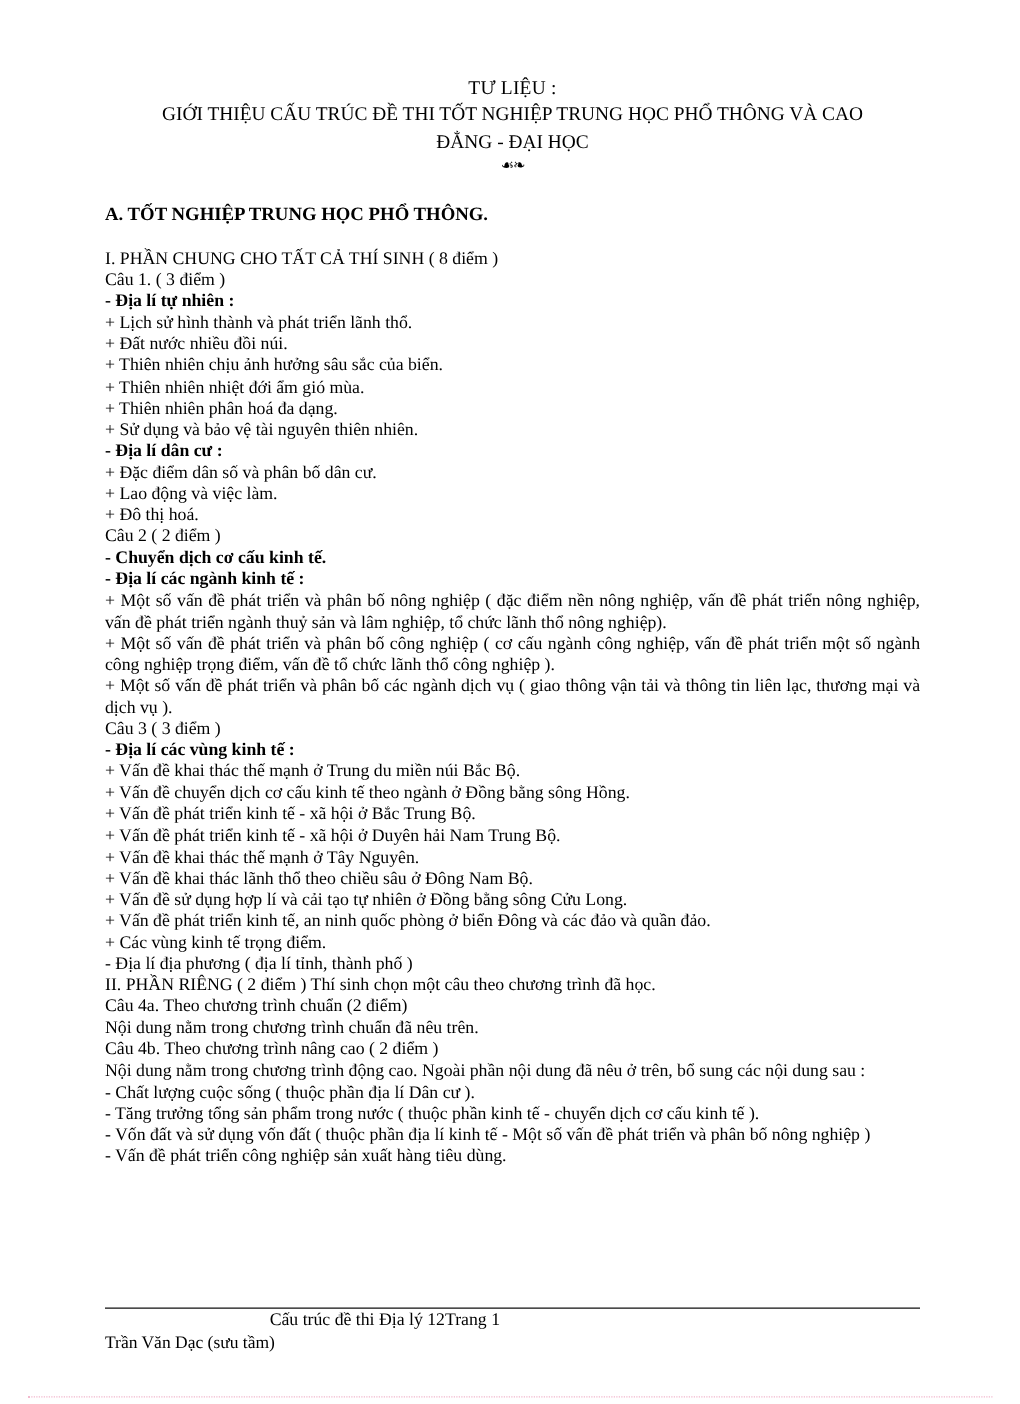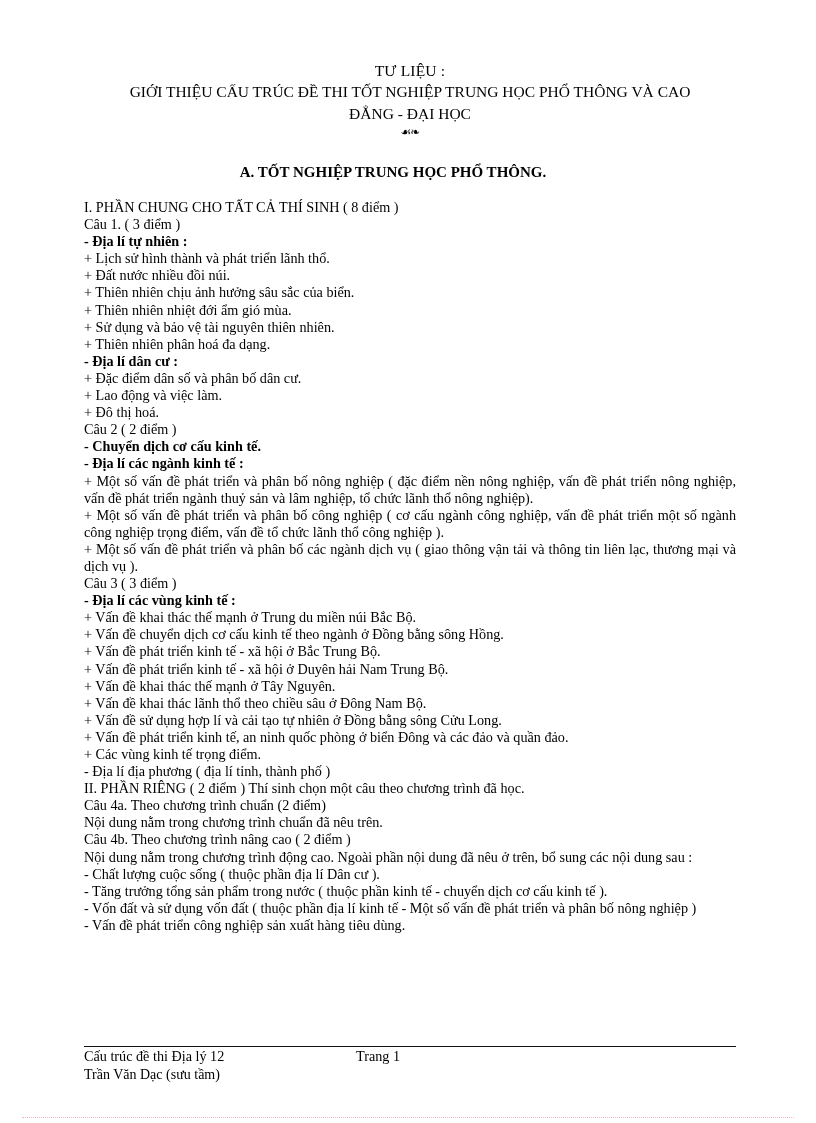--- a/index.html
+++ b/index.html
@@ -50,21 +50,21 @@
   }
   .ornament {
     font-size: 12px;
     line-height: 15px;
     letter-spacing: -1px;
     margin: 0;
     font-family: "DejaVu Sans", sans-serif;
   }
 
   .section-a {
-    text-align: center;
+    text-align: left;
     font-size: 15px;
     font-weight: bold;
     line-height: 20px;
     margin: 22px 0 0 0;
     padding-right: 34px;
   }
 
   
   .body-block {
     margin-top: 17px;
@@ -101,20 +101,21 @@
   .footer-rule {
     border: 0;
     border-top: 1.3px solid #111111;
     margin: 0 0 1px 0;
     width: 100%;
   }
   .footer-row {
     font-size: 14.2px;
     line-height: 17.5px;
     display: flex;
+    text-align: right;
   }
   .footer-left { width: 272px; }
   .footer-center { flex: 0 0 auto; }
   .footer-sub {
     font-size: 14px;
     line-height: 17.5px;
   }
 
   .bottom-dotted {
     position: absolute;
@@ -141,22 +142,22 @@
   <div class="body-block">
 
     <div class="ln hdr nowrap"><span class="b">I. PHẦN CHUNG CHO TẤT CẢ THÍ SINH</span> <span>( 8 điểm )</span></div>
 
     <div class="ln hdr nowrap"><span class="b">Câu 1.</span> <span>( 3 điểm )</span></div>
     <div class="ln b nowrap">- Địa lí tự nhiên :</div>
     <div class="ln nowrap">+ Lịch sử hình thành và phát triển lãnh thổ.</div>
     <div class="ln nowrap">+ Đất nước nhiều  đồi núi.</div>
     <div class="ln nowrap">+ Thiên nhiên  chịu  ảnh hưởng sâu sắc của biển.</div>
     <div class="ln nowrap">+ Thiên nhiên  nhiệt đới ẩm gió mùa.</div>
+    <div class="ln nowrap">+ Thiên nhiên  phân hoá đa dạng.</div>
     <div class="ln nowrap">+ Sử dụng và bảo vệ tài nguyên  thiên nhiên.</div>
-    <div class="ln nowrap">+ Thiên nhiên  phân hoá đa dạng.</div>
     <div class="ln b nowrap">- Địa lí dân cư :</div>
     <div class="ln nowrap">+ Đặc điểm dân số và phân bố dân cư.</div>
     <div class="ln nowrap">+ Lao động và việc làm.</div>
     <div class="ln nowrap">+ Đô thị hoá.</div>
 
     <div class="ln hdr nowrap"><span class="b">Câu 2</span> <span>( 2 điểm )</span></div>
     <div class="ln b nowrap">- Chuyển dịch cơ cấu kinh tế.</div>
     <div class="ln b nowrap">- Địa lí các ngành kinh tế :</div>
     <div class="para">+ Một số vấn đề phát triển và phân bố nông nghiệp  ( đặc điểm nền nông nghiệp,  vấn đề phát triển nông nghiệp,  vấn đề phát triển ngành  thuỷ sản và lâm nghiệp, tổ chức lãnh thổ nông nghiệp).</div>
     <div class="para">+ Một số vấn đề phát triển và phân bố công nghiệp  ( cơ cấu ngành  công nghiệp,  vấn đề phát triển một số ngành  công nghiệp  trọng điểm, vấn đề tổ chức lãnh thổ công nghiệp  ).</div>

